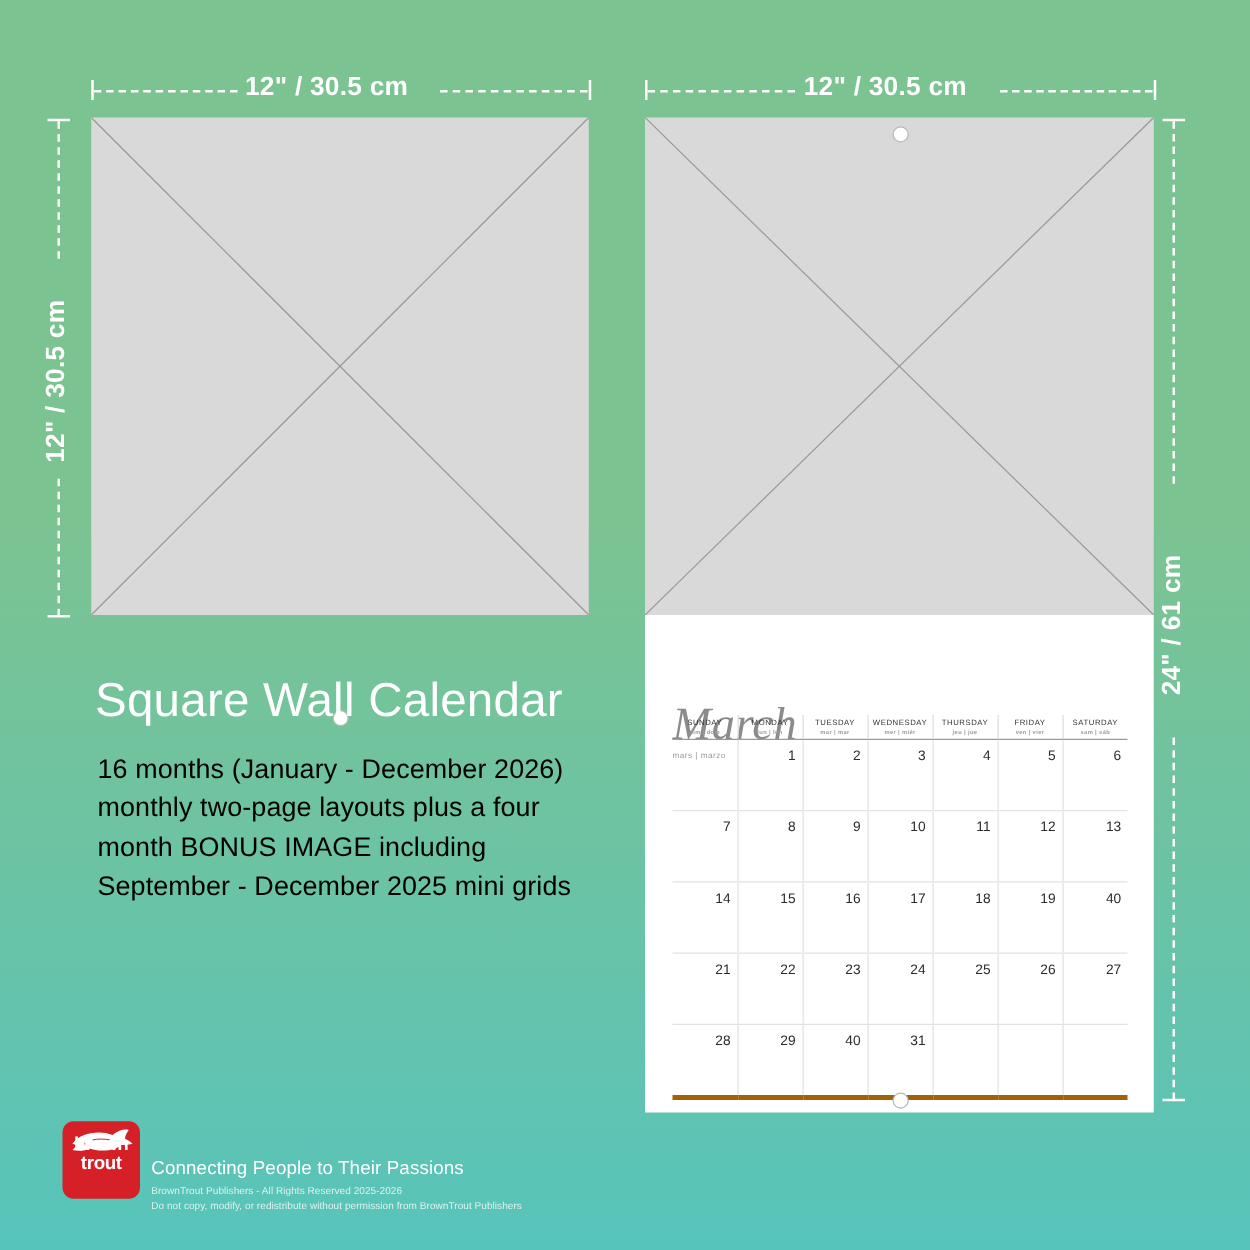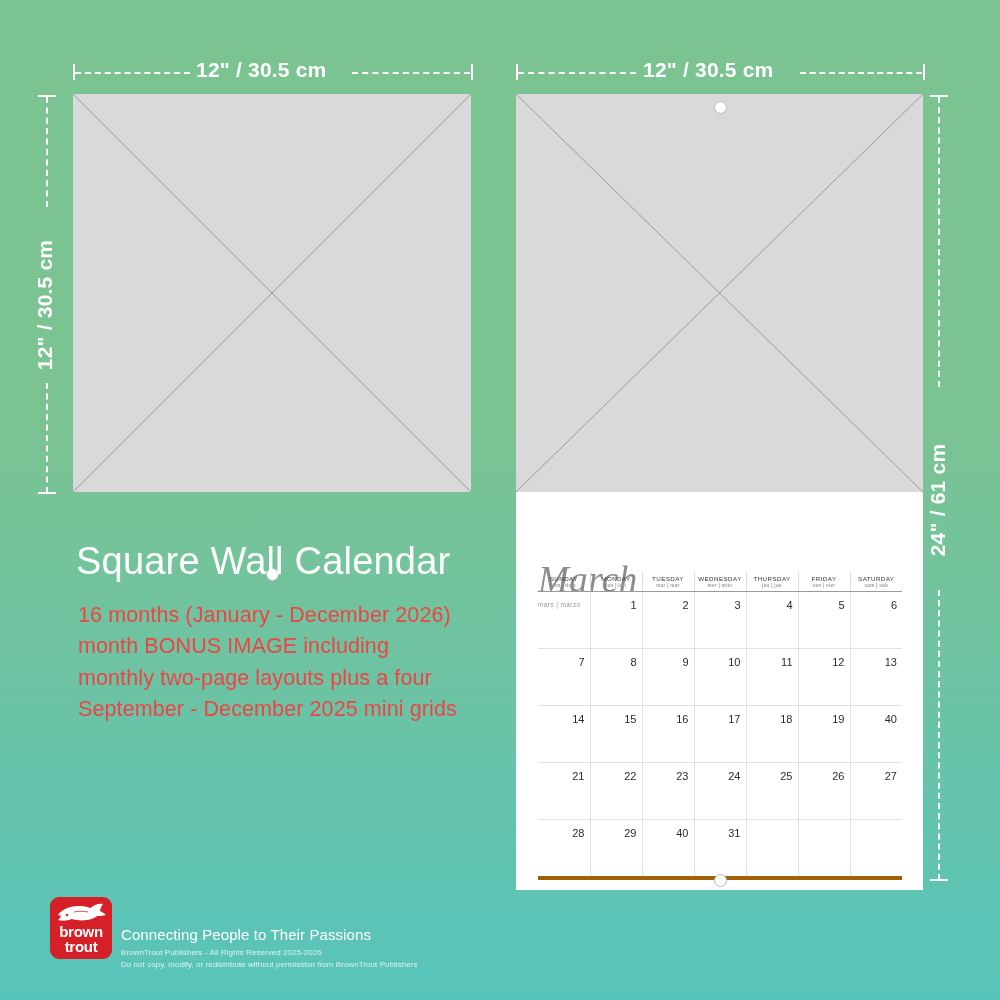--- a/index.html
+++ b/index.html
@@ -66,32 +66,32 @@
   table.grid td:first-child{border-left:none;}
   table.grid tr:last-child td{border-bottom:4px solid #a16207;}
   .dnum{font-size:11px;color:#2b2b2b;font-weight:400;}
 
   
   .headline{
     position:absolute;color:#ffffff;font-size:38px;font-weight:400;
     letter-spacing:.2px;white-space:nowrap;
   }
   .blurb{
-    position:absolute;color:#ef4444;font-size:21.5px;font-weight:400;
+    position:absolute;color:#000000;font-size:21.5px;font-weight:400;
     line-height:1.46;letter-spacing:.1px;
   }
 
   
   .logo{
     position:absolute;left:50px;top:897px;width:62px;height:62px;
     background:#d62027;border-radius:9px;overflow:hidden;
   }
   .logo .fishbox{position:absolute;left:0;top:3px;width:62px;height:26px;}
   .logo .wordmark{
-    position:absolute;left:0;top:27px;width:62px;
+    position:absolute;left:0;top:11px;width:62px;
     color:#fff;font-weight:700;font-size:15px;line-height:15px;
     text-align:center;letter-spacing:-.3px;
   }
   .brand{
     position:absolute;left:120px;top:898px;color:#ffffff;
     font-size:24.5px;font-weight:700;letter-spacing:0;white-space:nowrap;
   }
   .tagline{
     position:absolute;left:121px;top:926px;color:#ffffff;
     font-size:15px;font-weight:400;letter-spacing:.1px;white-space:nowrap;
@@ -237,22 +237,22 @@
       </table>
     </div>
 
     <div class="hole" style="left:198px;top:382px;"></div>
   </div>
 
   <div class="headline" style="left:76px;top:540px;">Square Wall Calendar</div>
 
   <div class="blurb" style="left:78px;top:600px;">
     <div>16 months (January - December 2026)</div>
+    <div>monthly two-page layouts plus a four</div>
     <div>month BONUS IMAGE including</div>
-    <div>monthly two-page layouts plus a four</div>
     <div>September - December 2025 mini grids</div>
   </div>
 
   <div class="logo">
     <svg class="fishbox" viewBox="0 0 62 26" preserveAspectRatio="xMidYMid meet">
       <path d="M8 15 C14 6, 30 4, 40 8 C45 4, 50 3, 53 4 C51 7, 50 9, 50 11 C52 12, 54 13, 56 15 C52 16, 49 16, 47 16 C43 20, 32 22, 22 19 C17 21, 12 21, 8 20 C10 18, 11 17, 11 16 Z" fill="#ffffff"></path>
       <circle cx="17" cy="15" r="1.3" fill="#d62027"></circle>
       <path d="M24 12 C28 11, 34 11, 38 12" stroke="#d62027" stroke-width="0.8" fill="none"></path>
     </svg>
     <div class="wordmark">

